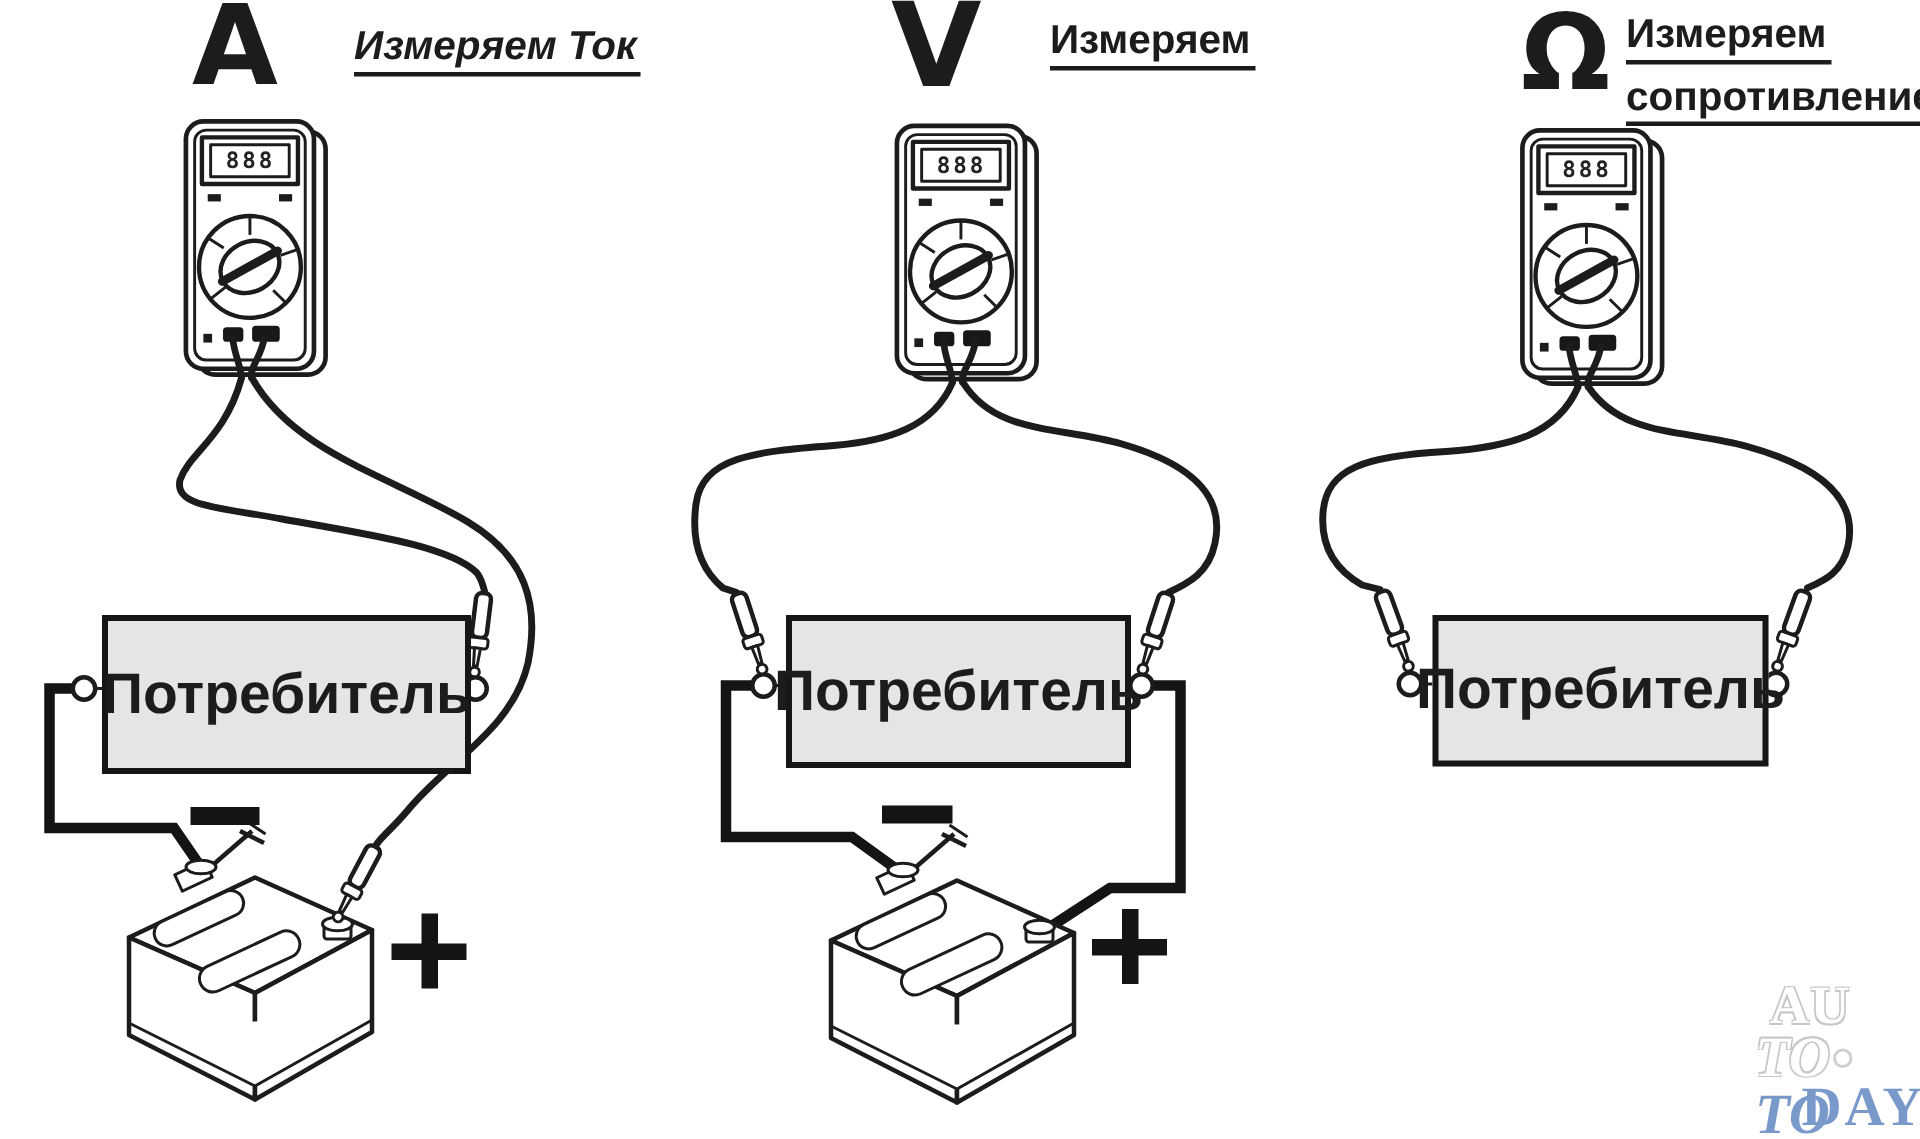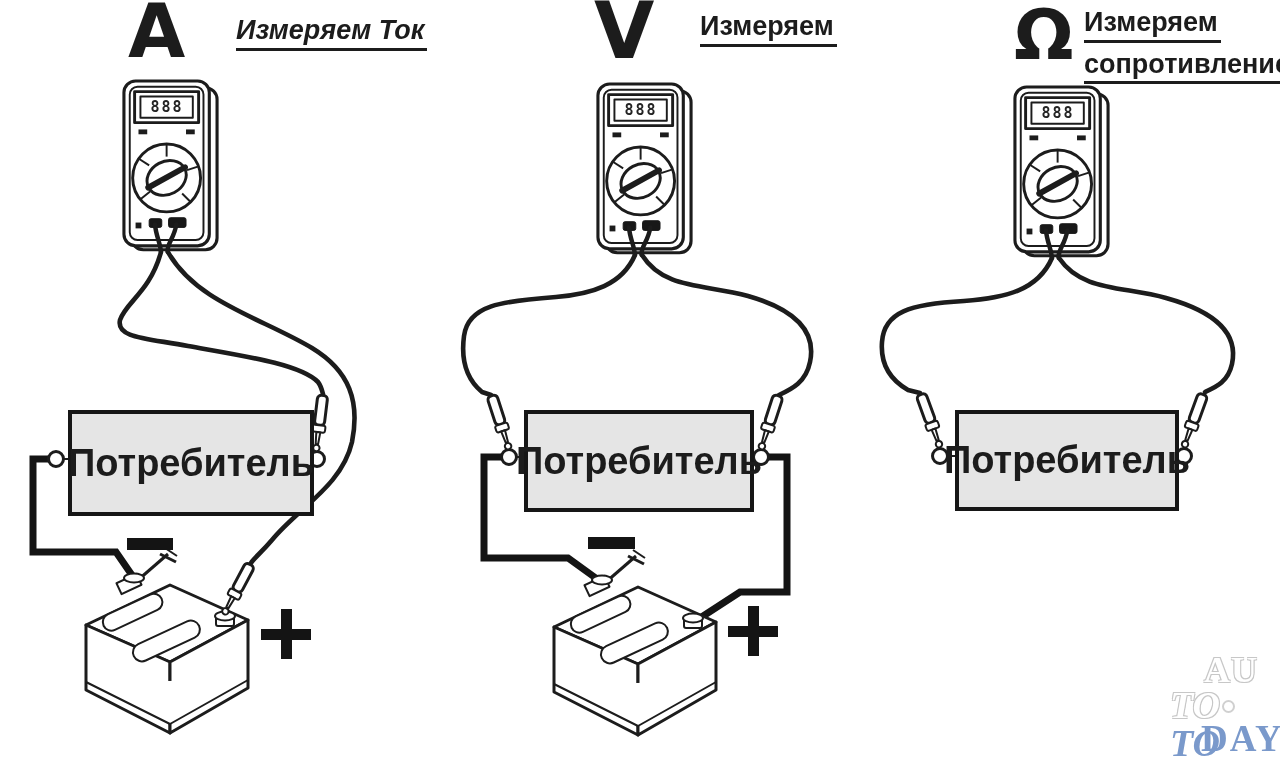--- a/index.html
+++ b/index.html
@@ -164,20 +164,20 @@
   <div class="load-box" style="left:955px;top:410px;width:216px;height:93px;">
     <span>Потребитель</span>
   </div>
 
   <div class="minus-sign" style="left:127px;top:538px;width:46px;height:12px;" aria-label="−"></div>
   <div class="plus-sign" style="left:261px;top:609px;" aria-label="+"></div>
   <div class="minus-sign" style="left:588px;top:537px;width:47px;height:12px;" aria-label="−"></div>
   <div class="plus-sign" style="left:728px;top:606px;" aria-label="+"></div>
 
   <div>
-    <div class="wm wm-white" style="left:1180px;top:652px;font-size:36px;letter-spacing:1px;margin-left:24px;">AU</div>
+    <div class="wm wm-white" style="left:1180px;top:652px;font-size:36px;letter-spacing:1px;">AU</div>
     <div class="wm" style="left:1170px;top:686px;font-size:38px;">
       <span class="wm-white wm-it">TO</span><span class="wm-dot"></span><span class="wm-blue wm-it">TO</span>
     </div>
     <div class="wm wm-blue" style="left:1201px;top:720px;font-size:37px;letter-spacing:2px;">DAY</div>
   </div>
 
 </div>
 
 </body></html>

